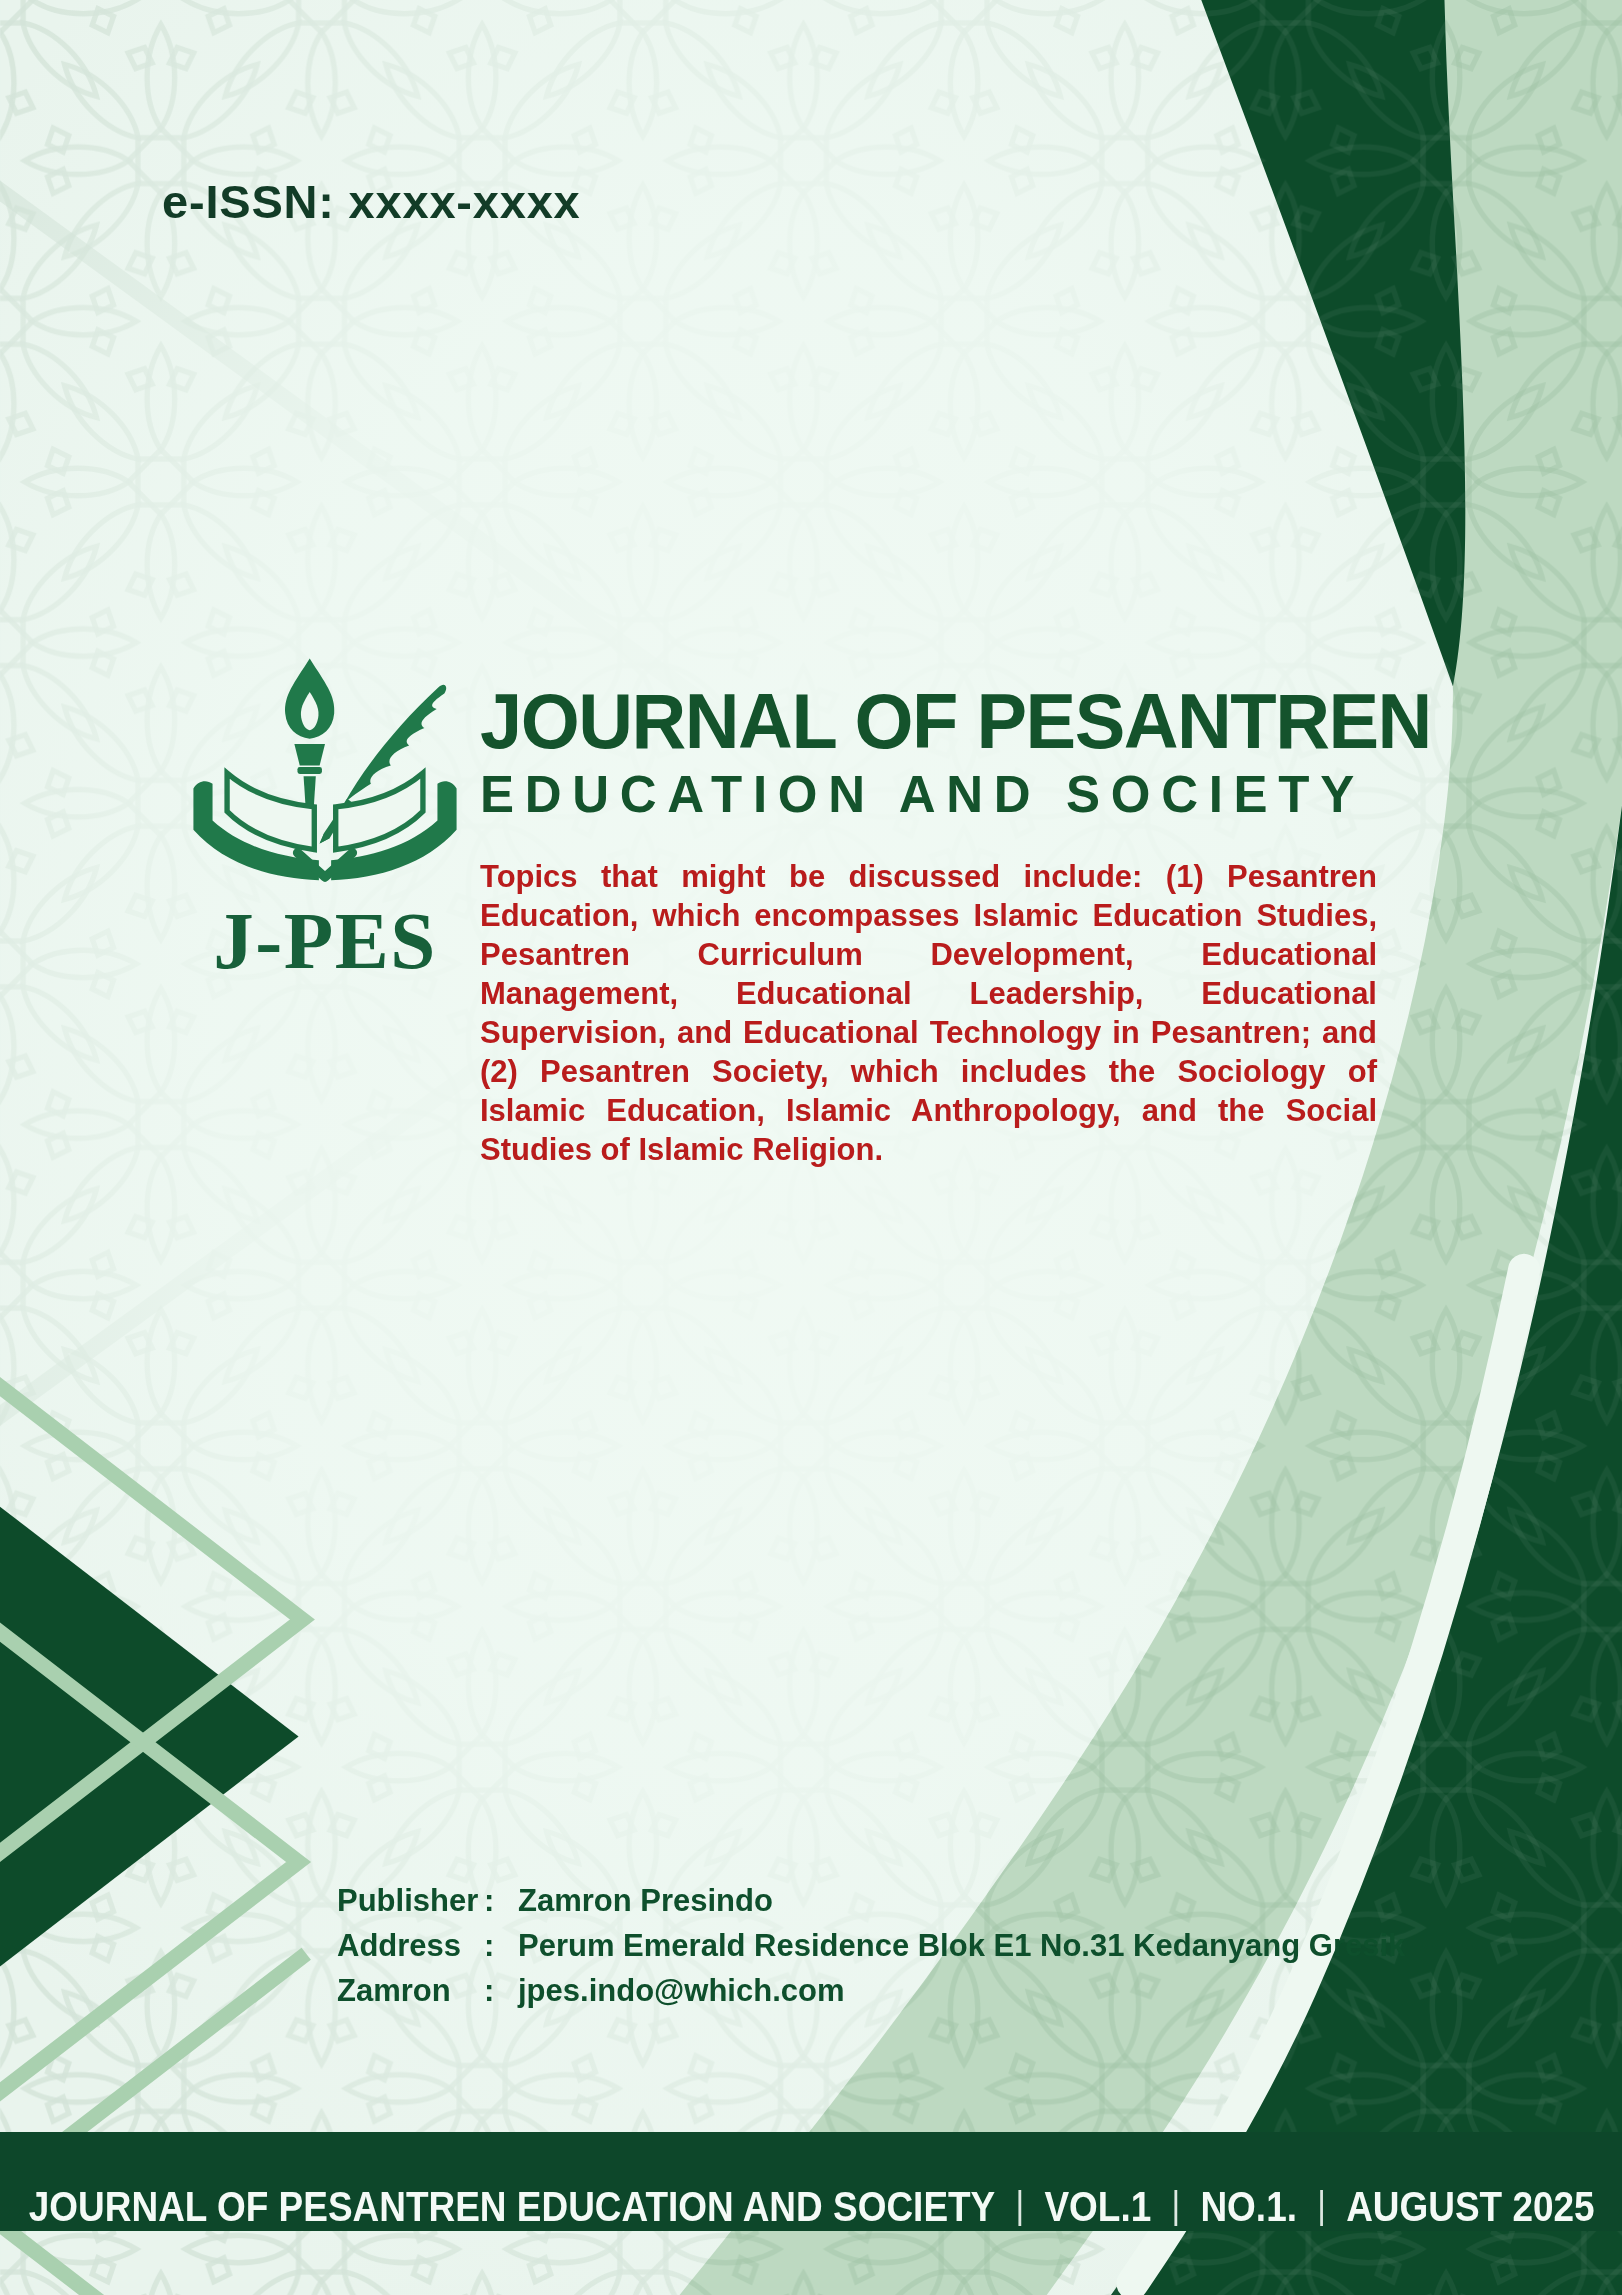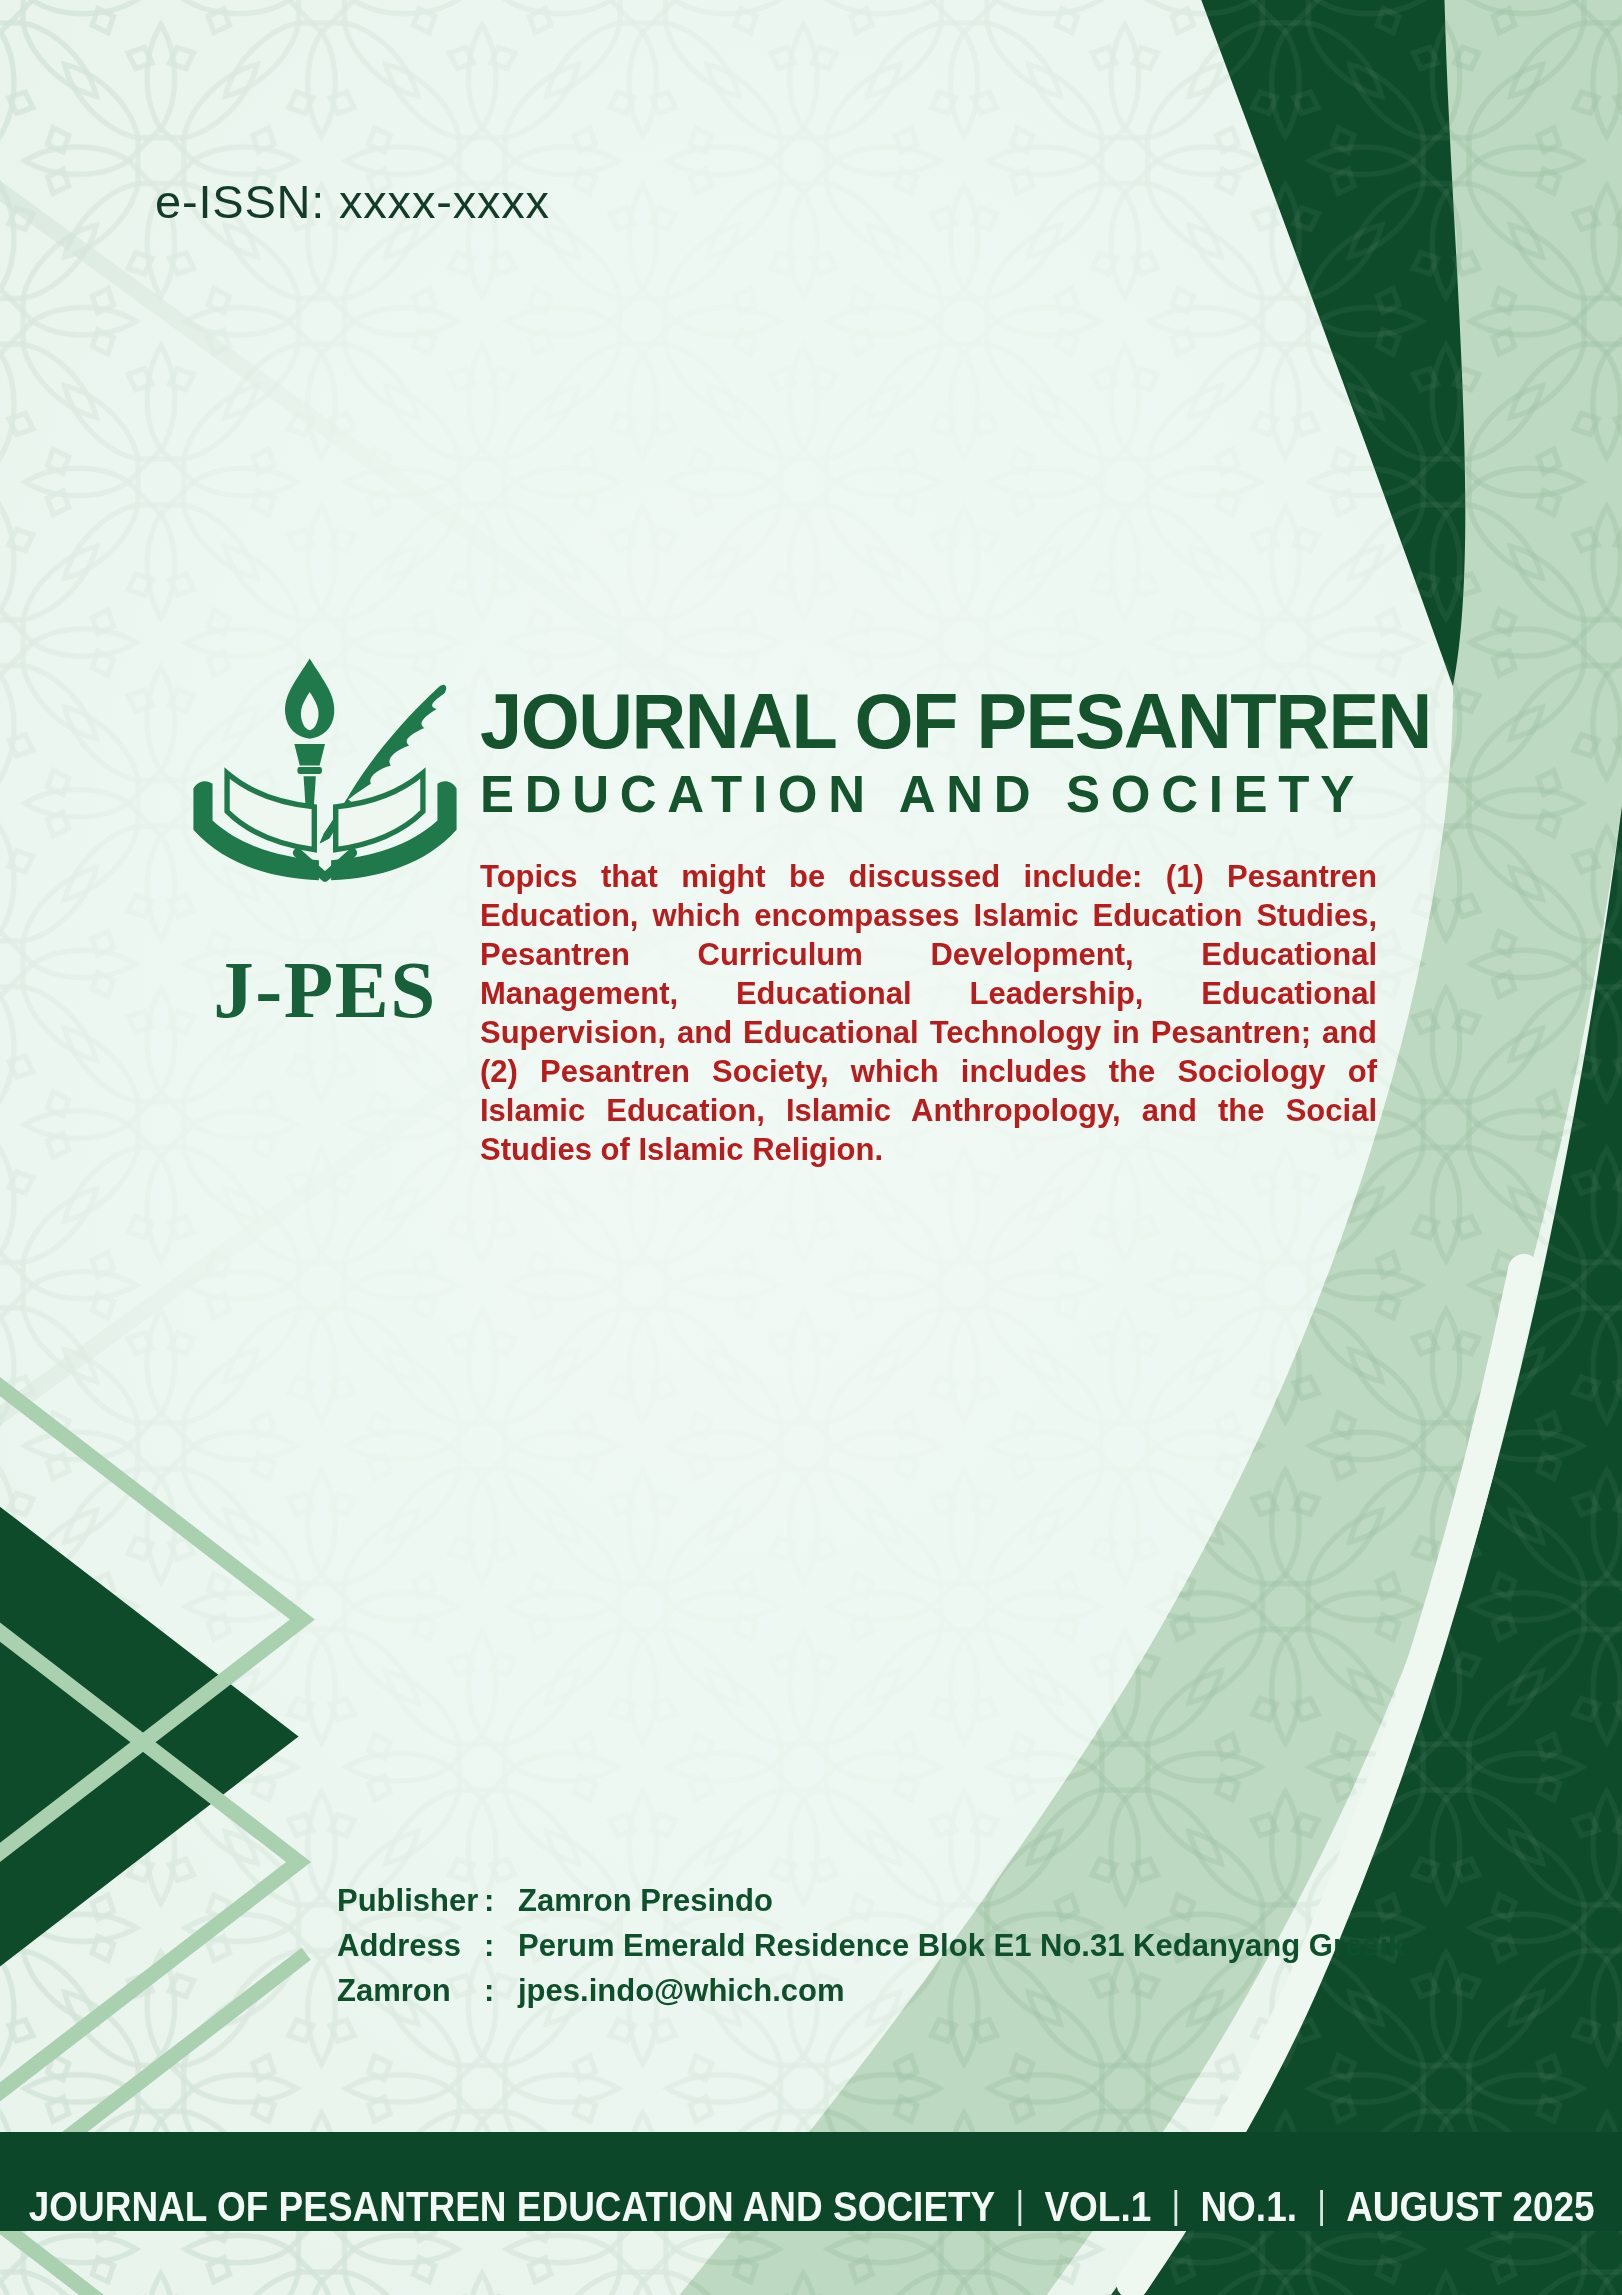--- a/index.html
+++ b/index.html
@@ -6,28 +6,28 @@
   .cover{
     position:relative;
     width:1623px;height:2295px;
     overflow:hidden;
     background:#e9f4ed;
     font-family:"Liberation Sans", sans-serif;
   }
   .bg-art{position:absolute;inset:0;width:1623px;height:2295px;display:block;}
 
   .eissn{
-    position:absolute;left:155px;top:174px;
-    font-size:47px;font-weight:normal;letter-spacing:0.8px;
+    position:absolute;left:162px;top:174px;
+    font-size:47px;font-weight:bold;letter-spacing:0.8px;
     color:#123c27;
   }
 
   .logo-wrap{position:absolute;left:172px;top:652px;width:306px;height:253px;}
   .logo-acronym{
-    position:absolute;left:172px;top:944px;width:306px;
+    position:absolute;left:172px;top:895px;width:306px;
     text-align:center;
     font-family:"Liberation Serif", serif;
     font-weight:bold;font-size:81px;letter-spacing:1.5px;
     color:#17603a;
   }
 
   .title-block{position:absolute;left:480px;top:683px;width:901px;}
   .title-line1{
     font-size:77px;font-weight:bold;color:#14532c;
     letter-spacing:-1.5px;white-space:nowrap;

